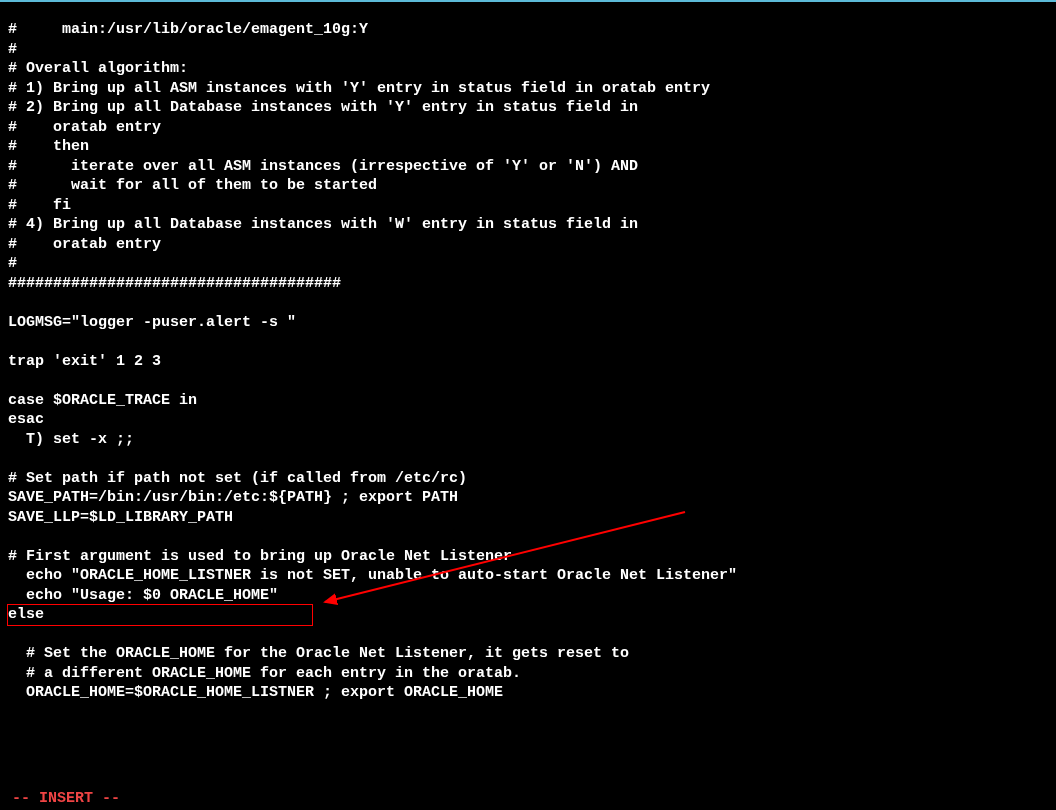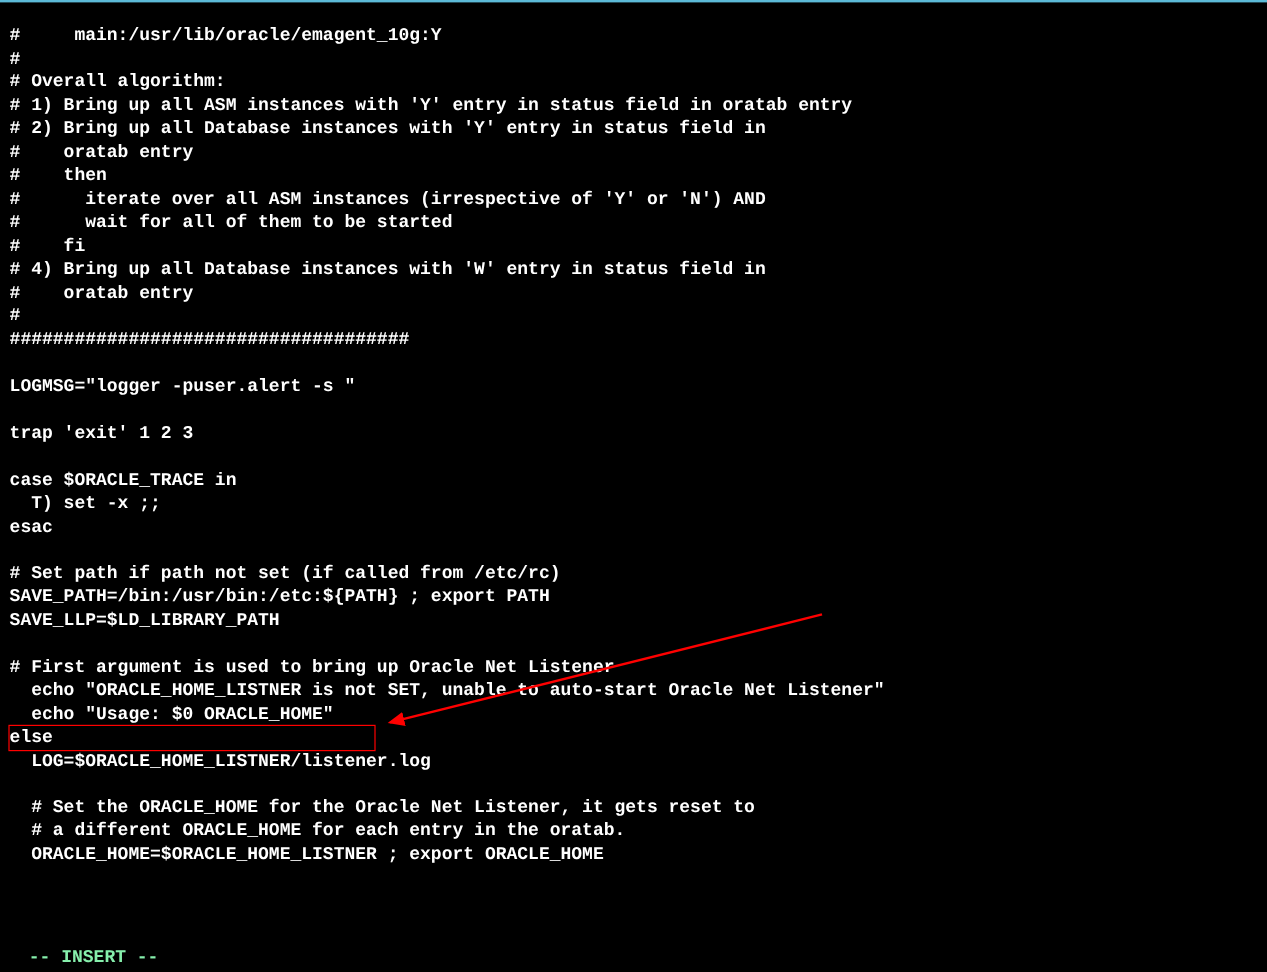--- a/index.html
+++ b/index.html
@@ -42,22 +42,22 @@
       vertical-align: text-bottom;
     }
     .arrow {
       position: absolute;
       pointer-events: none;
       z-index: 11;
     }
     .status-line {
       position: absolute;
       bottom: 2px;
-      left: 24px;
-      color: #86efac;
+      left: 12px;
+      color: #ef4444;
       font-weight: bold;
     }
   </style>
 </head>
 <body>
 
 <div class="terminal">
   <div id="content">
       <div class="line">#     main:/usr/lib/oracle/emagent_10g:Y</div>
       <div class="line">#</div>
@@ -72,32 +72,31 @@
       <div class="line"># 4) Bring up all Database instances with 'W' entry in status field in</div>
       <div class="line">#    oratab entry</div>
       <div class="line">#</div>
       <div class="line">#####################################</div>
       <div class="line blank"> </div>
       <div class="line">LOGMSG="logger -puser.alert -s "</div>
       <div class="line blank"> </div>
       <div class="line">trap 'exit' 1 2 3</div>
       <div class="line blank"> </div>
       <div class="line">case $ORACLE_TRACE in</div>
+      <div class="line">esac</div>
       <div class="line">  T) set -x ;;</div>
-      <div class="line">esac</div>
       <div class="line blank"> </div>
       <div class="line"># Set path if path not set (if called from /etc/rc)</div>
       <div class="line">SAVE_PATH=/bin:/usr/bin:/etc:${PATH} ; export PATH</div>
       <div class="line">SAVE_LLP=$LD_LIBRARY_PATH</div>
       <div class="line blank"> </div>
       <div class="line"># First argument is used to bring up Oracle Net Listener</div>
       <div class="line">  echo "ORACLE_HOME_LISTNER is not SET, unable to auto-start Oracle Net Listener"</div>
       <div class="line">  echo "Usage: $0 ORACLE_HOME"</div>
       <div class="line">else</div>
-      <div class="line">  LOG=$ORACLE_HOME_LISTNER/listener.log</div>
       <div class="line blank"> </div>
       <div class="line">  # Set the ORACLE_HOME for the Oracle Net Listener, it gets reset to</div>
       <div class="line">  # a different ORACLE_HOME for each entry in the oratab.</div>
       <div class="line">  ORACLE_HOME=$ORACLE_HOME_LISTNER ; export ORACLE_HOME</div>
     </div>
 
   <div class="highlight-box" style="left:7px; top:602px; width:306px; height:22px;"></div>
 
   <svg class="arrow" style="left:300px; top:500px;" width="400" height="120">
     <defs>

